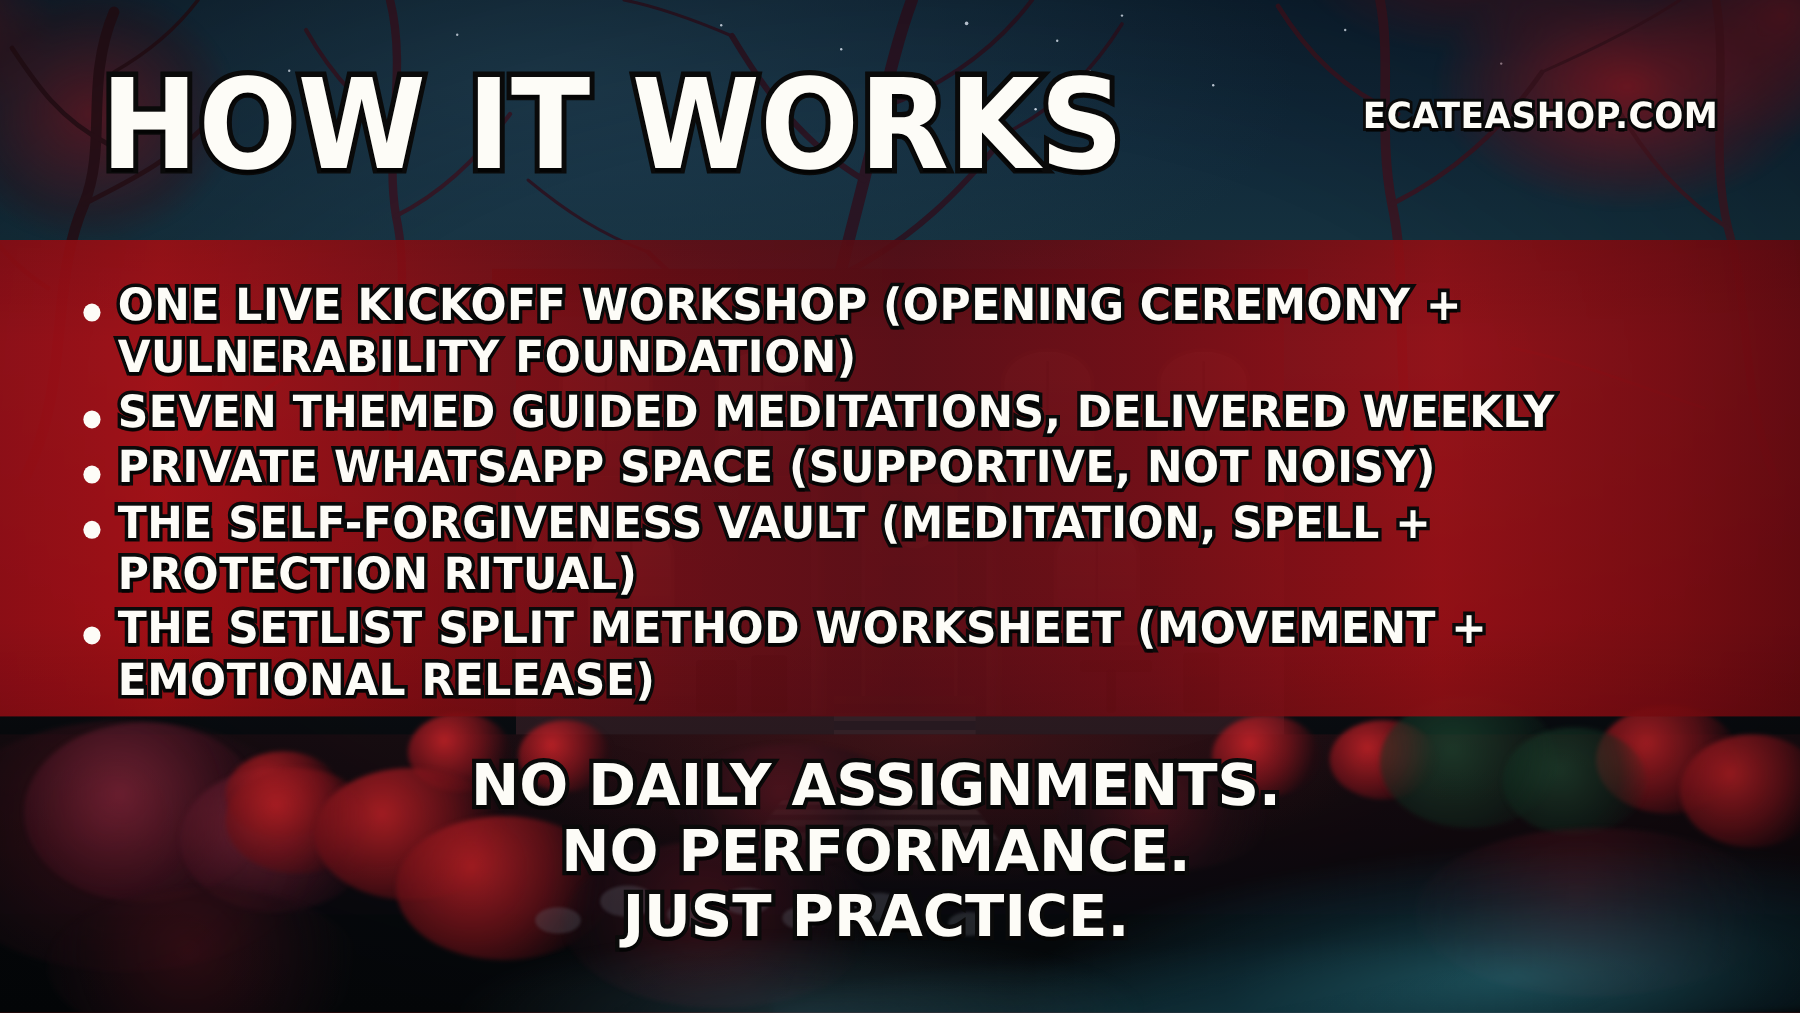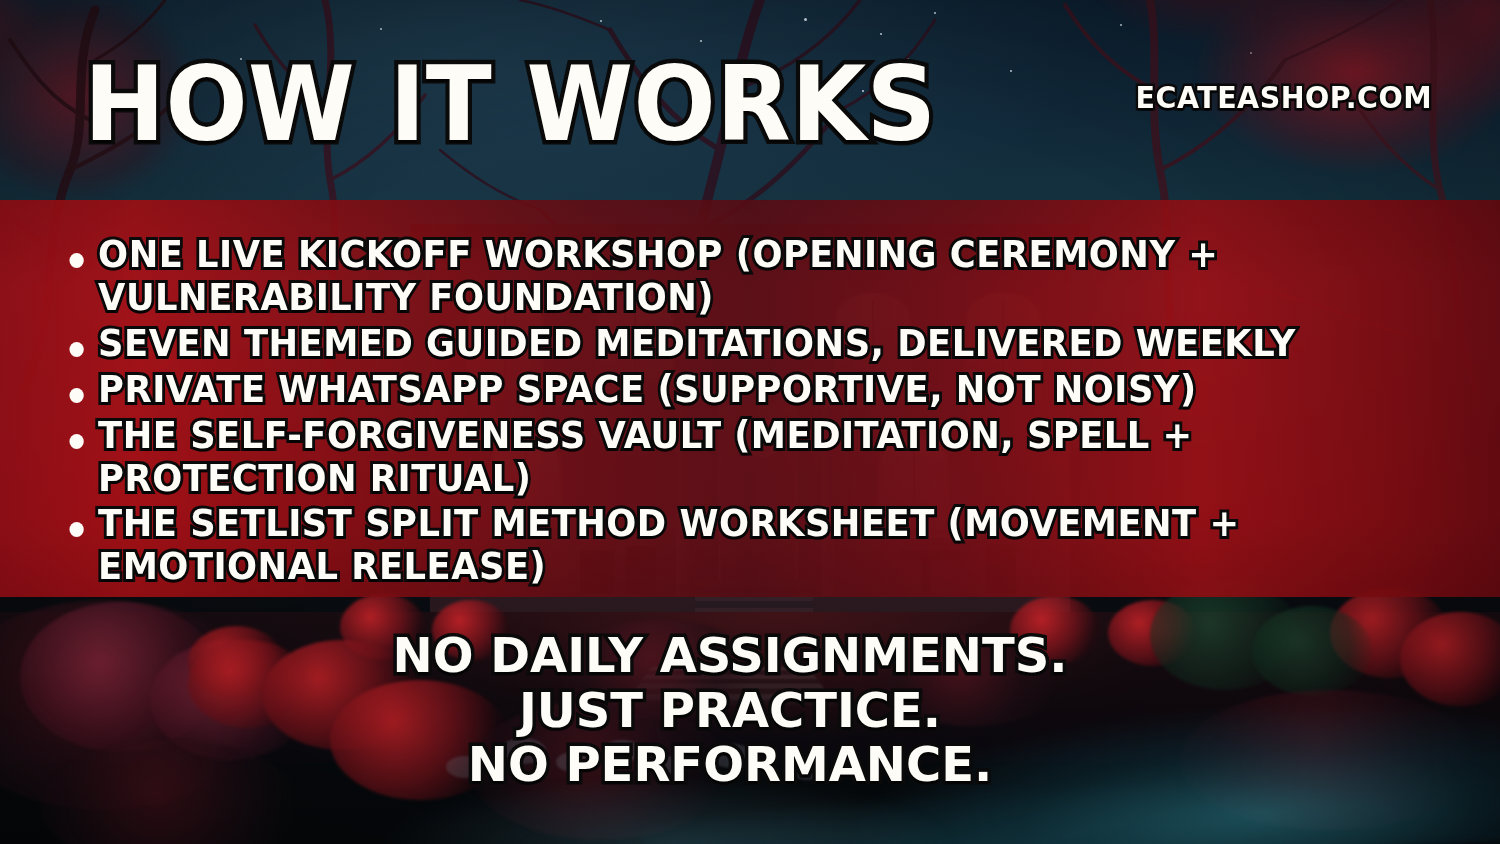--- a/index.html
+++ b/index.html
@@ -458,17 +458,17 @@
       <span>THE SELF-FORGIVENESS VAULT (MEDITATION, SPELL + PROTECTION RITUAL)</span>
     </li>
     <li class="display">
       <span class="dot"></span>
       <span>THE SETLIST SPLIT METHOD WORKSHEET (MOVEMENT + EMOTIONAL RELEASE)</span>
     </li>
   </ul>
 
   <div id="footer">
     <div class="display">NO DAILY ASSIGNMENTS.</div>
+    <div class="display">NO PERFORMANCE.</div>
     <div class="display">JUST PRACTICE.</div>
-    <div class="display">NO PERFORMANCE.</div>
   </div>
 
 </div>
 
 </body></html>

